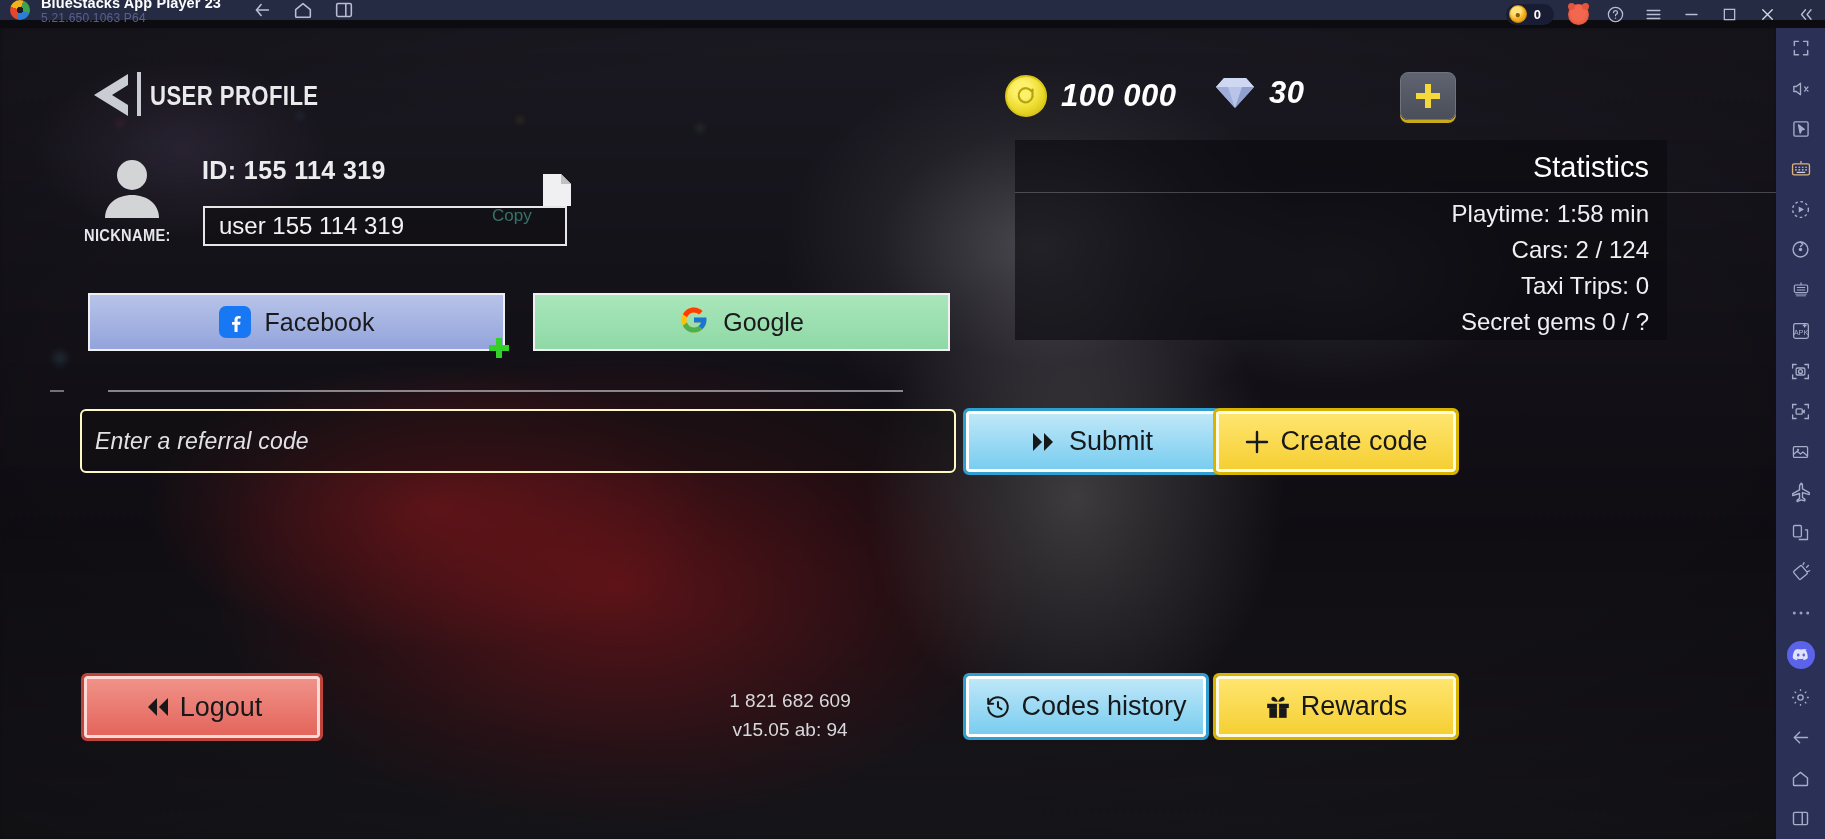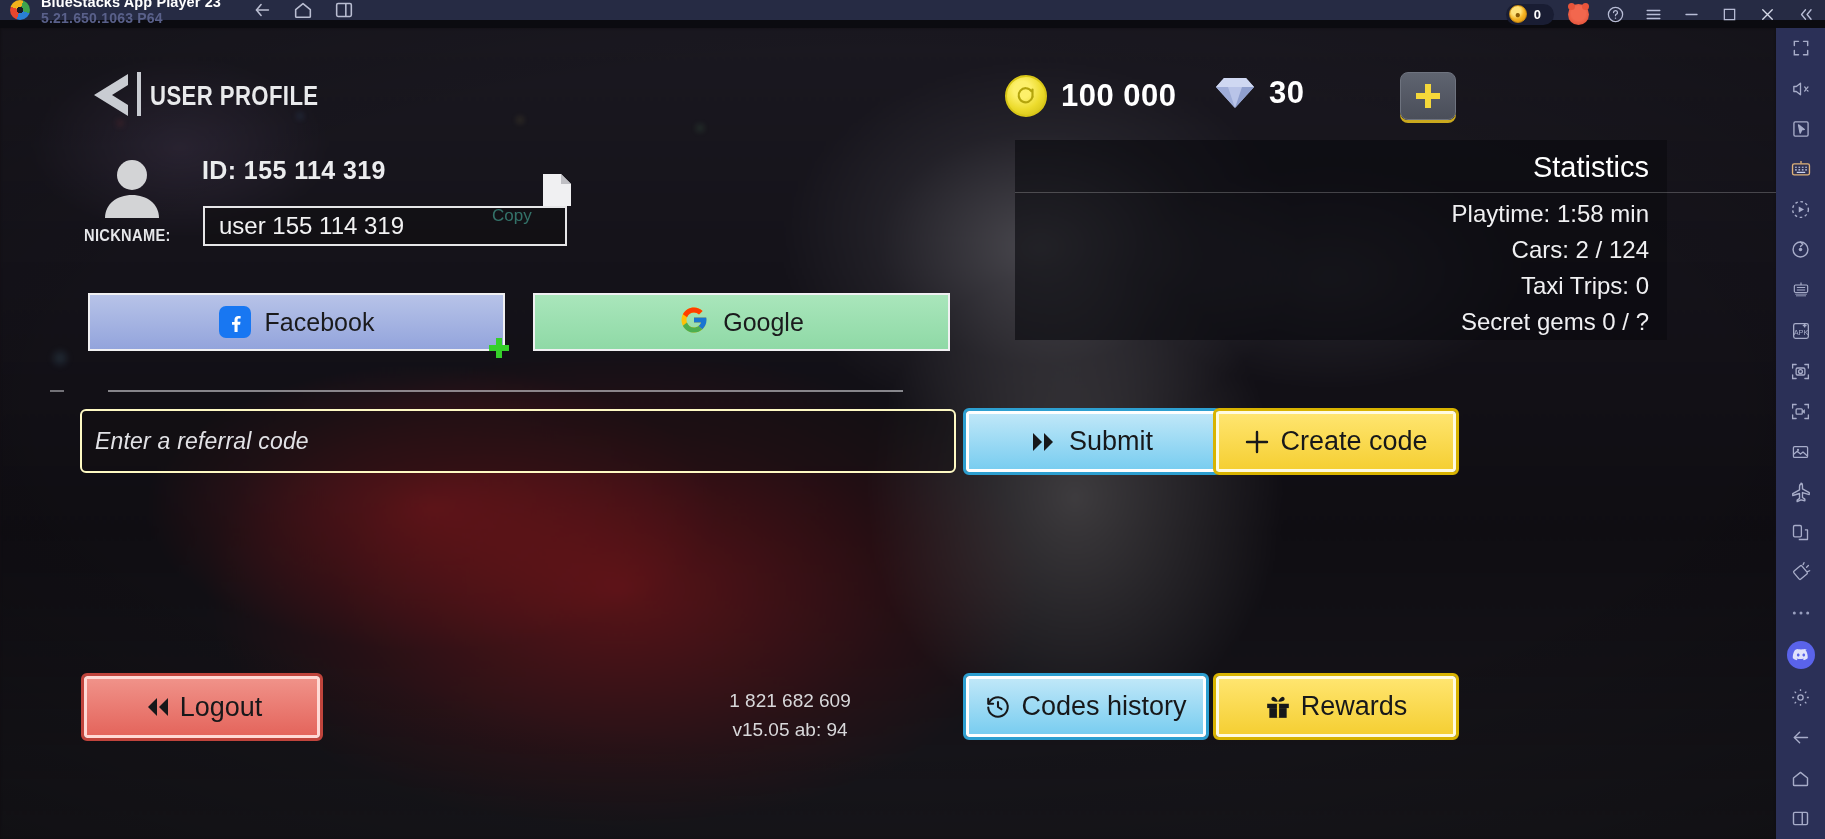--- a/index.html
+++ b/index.html
@@ -18,21 +18,21 @@
   }
   .bs-logo {
     width: 20px; height: 20px; margin-left: 10px; border-radius: 50%;
     background:
       radial-gradient(circle at 50% 50%, #1b1b26 0 22%, rgba(0,0,0,0) 23%),
       conic-gradient(from 200deg, #e8462c 0 25%, #f2b21c 25% 50%, #3fa34d 50% 75%, #2a7fd4 75% 100%);
     flex: 0 0 auto;
   }
   .bs-title-wrap { margin-left: 11px; line-height: 1; }
   .bs-title { font-size: 14.5px; color: #ffffff; font-weight: bold; letter-spacing: .1px; }
-  .bs-ver { font-size: 14px; color: #59608a; margin-top: 2px; letter-spacing: .2px; font-weight: bold; }
+  .bs-ver { font-size: 12px; color: #59608a; margin-top: 2px; letter-spacing: .2px; }
   .tb-nav { display: flex; align-items: center; gap: 19px; margin-left: 30px; }
   .tb-ico { width: 22px; height: 22px; opacity: .88; cursor: pointer; }
   .tb-ico svg { display: block; }
   .tb-right { position: absolute; right: 8px; top: 0; height: 28px; display: flex; align-items: center; gap: 14px; }
   .coin-pill {
     display: flex; align-items: center; gap: 7px; height: 21px;
     background: #191d33; border-radius: 11px; padding: 0 13px 0 3px;
   }
   .coin-dot {
     width: 18px; height: 18px; border-radius: 50%;
@@ -117,21 +117,21 @@
 
   .cur-group { position: absolute; display: flex; align-items: center; gap: 14px; }
   .cur-coins { left: 1005px; top: 47px; }
   .cur-gems  { left: 1215px; top: 47px; }
   .coin-big {
     width: 42px; height: 42px; border-radius: 50%;
     background: radial-gradient(circle at 40% 34%, #fdf06a 0 25%, #ecdb2c 58%, #c9b810 100%);
     border: 2px solid #d8c617;
     display: flex; align-items: center; justify-content: center;
   }
-  .cur-val { font-size: 31px; color: #fff; font-weight: bold; letter-spacing: .5px; }
+  .cur-val { font-size: 31px; color: #fff; font-weight: bold; letter-spacing: .5px; font-style: italic; }
   .gem-ico { width: 40px; height: 36px; }
   .plus-btn {
     position: absolute; left: 1400px; top: 44px; width: 56px; height: 48px;
     background: linear-gradient(180deg, #5f6470 0%, #4a4e59 100%);
     border: 1px solid #6e737f; border-radius: 8px;
     display: flex; align-items: center; justify-content: center; cursor: pointer;
     box-shadow: 0 3px 0 #caa91e;
   }
 
   

